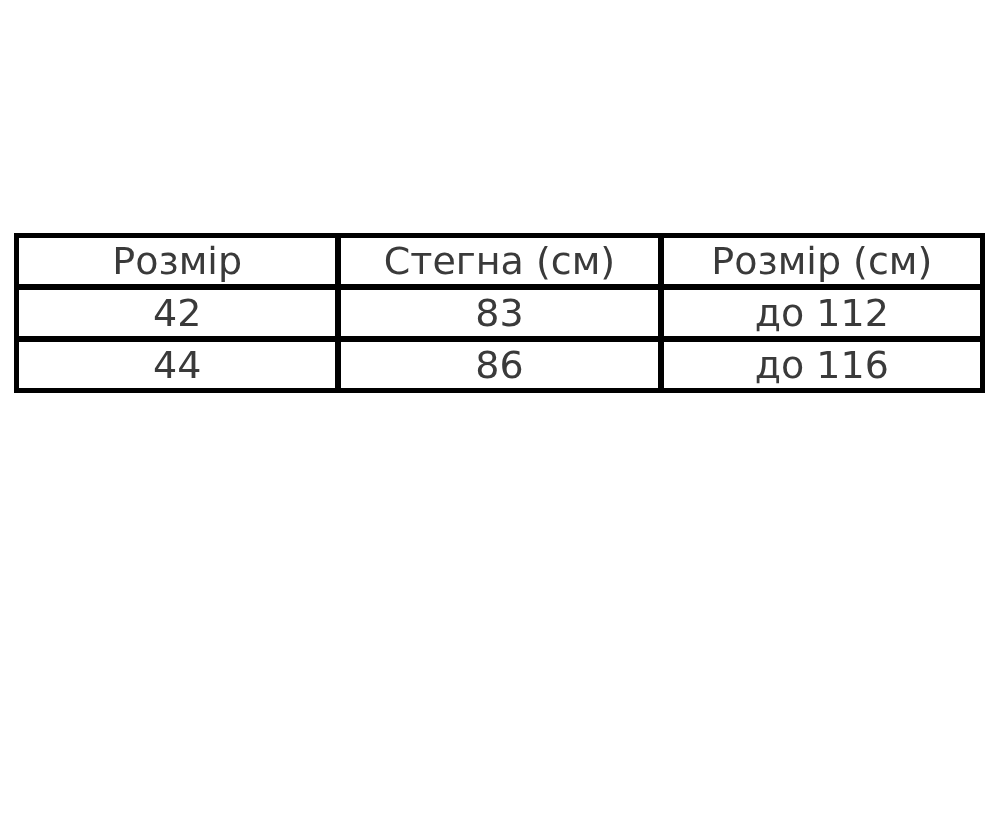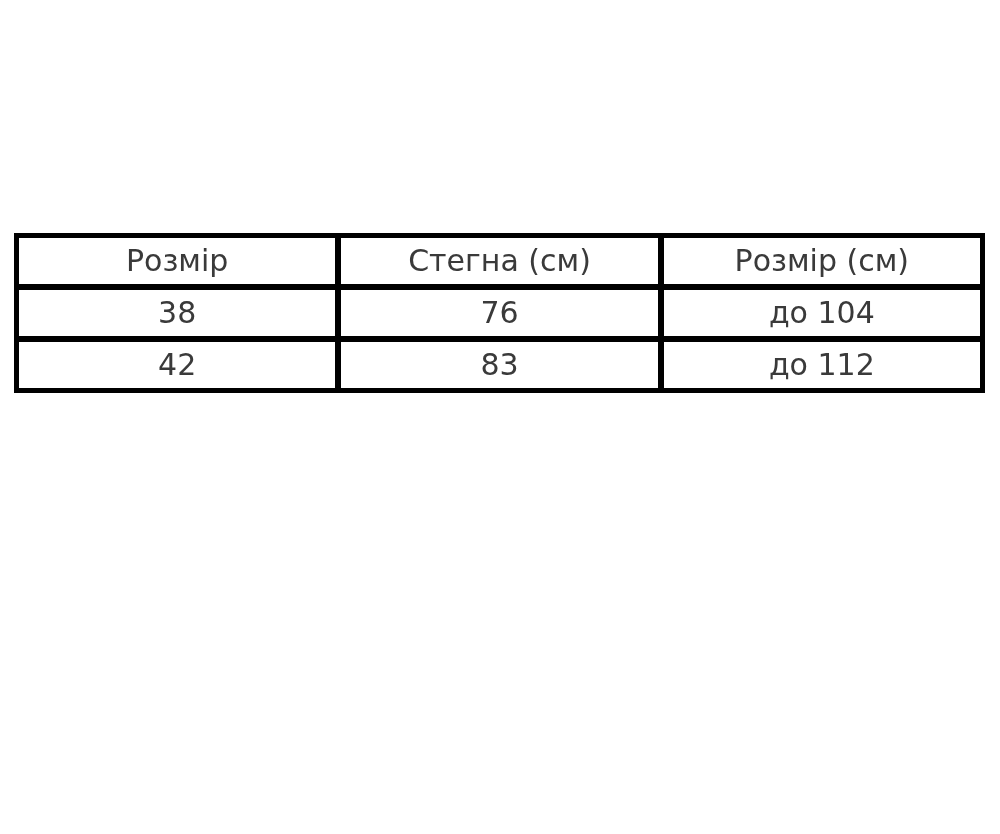--- a/index.html
+++ b/index.html
@@ -27,21 +27,21 @@
     border: 2px solid #000000;
     background: #ffffff;
   }
   table.size-table th,
   table.size-table td {
     border: 3px solid #000000;
     height: 46px;
     padding: 0;
     text-align: center;
     vertical-align: middle;
-    font-size: 30px;
+    font-size: 38px;
     line-height: 46px;
     font-weight: normal;
     color: #3a3a3a;
     white-space: nowrap;
     overflow: hidden;
   }
 </style>
 </head>
 <body>
 
@@ -49,24 +49,24 @@
   <table class="size-table">
     <thead>
       <tr>
         <th>Розмір</th>
         <th>Стегна (см)</th>
         <th>Розмір (см)</th>
       </tr>
     </thead>
     <tbody>
       <tr>
-        <td>38</td>
-        <td>76</td>
-        <td>до 104</td>
-      </tr>
-      <tr>
         <td>42</td>
         <td>83</td>
         <td>до 112</td>
+      </tr>
+      <tr>
+        <td>44</td>
+        <td>86</td>
+        <td>до 116</td>
       </tr>
     </tbody>
   </table>
 </div>
 
 </body></html>

